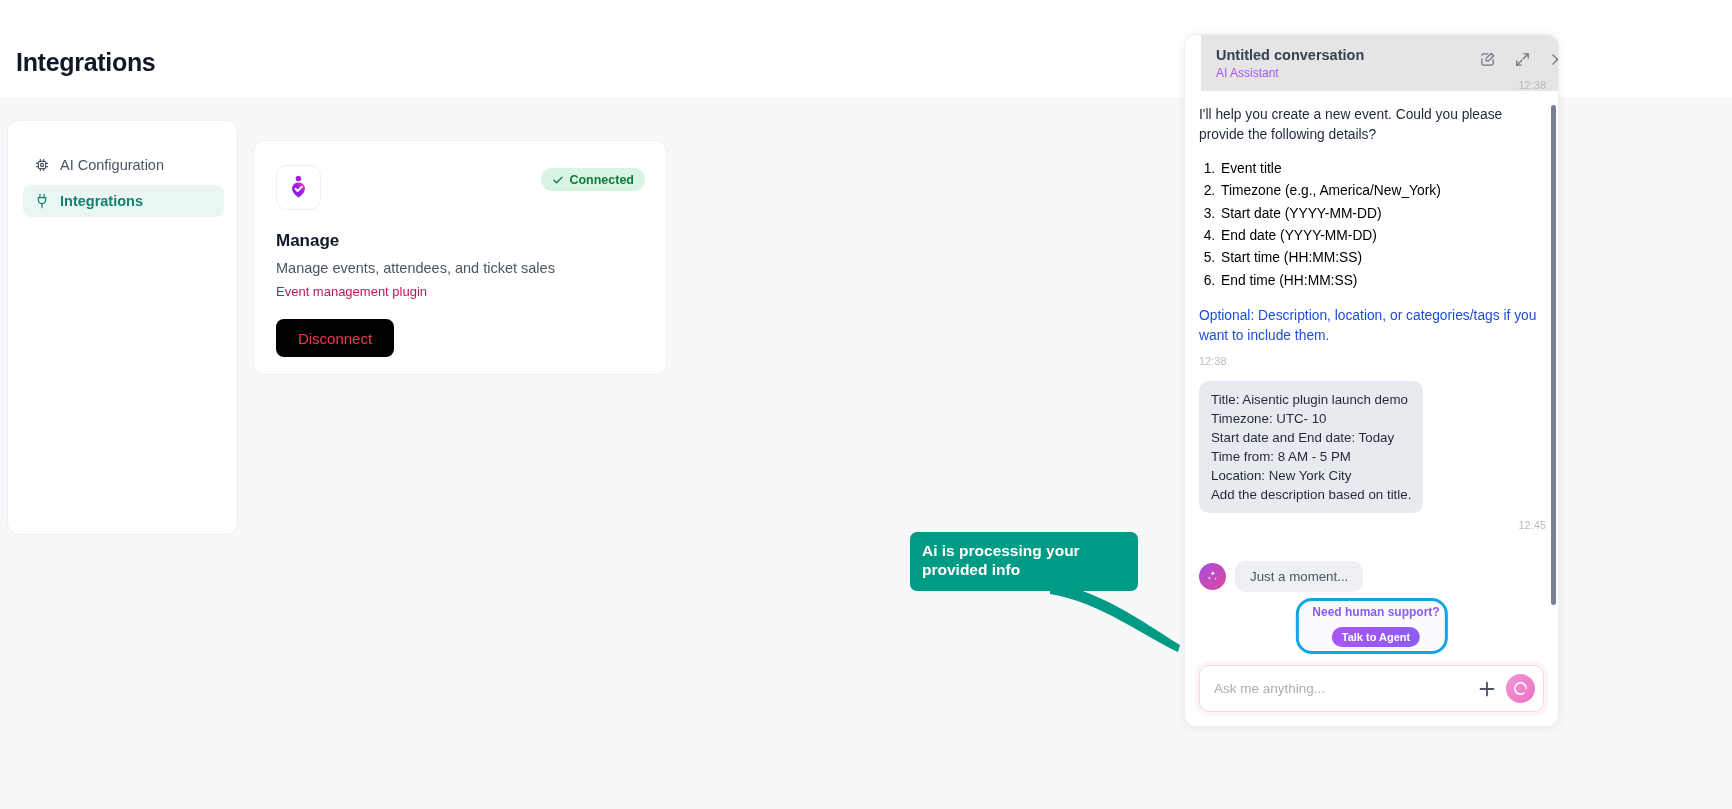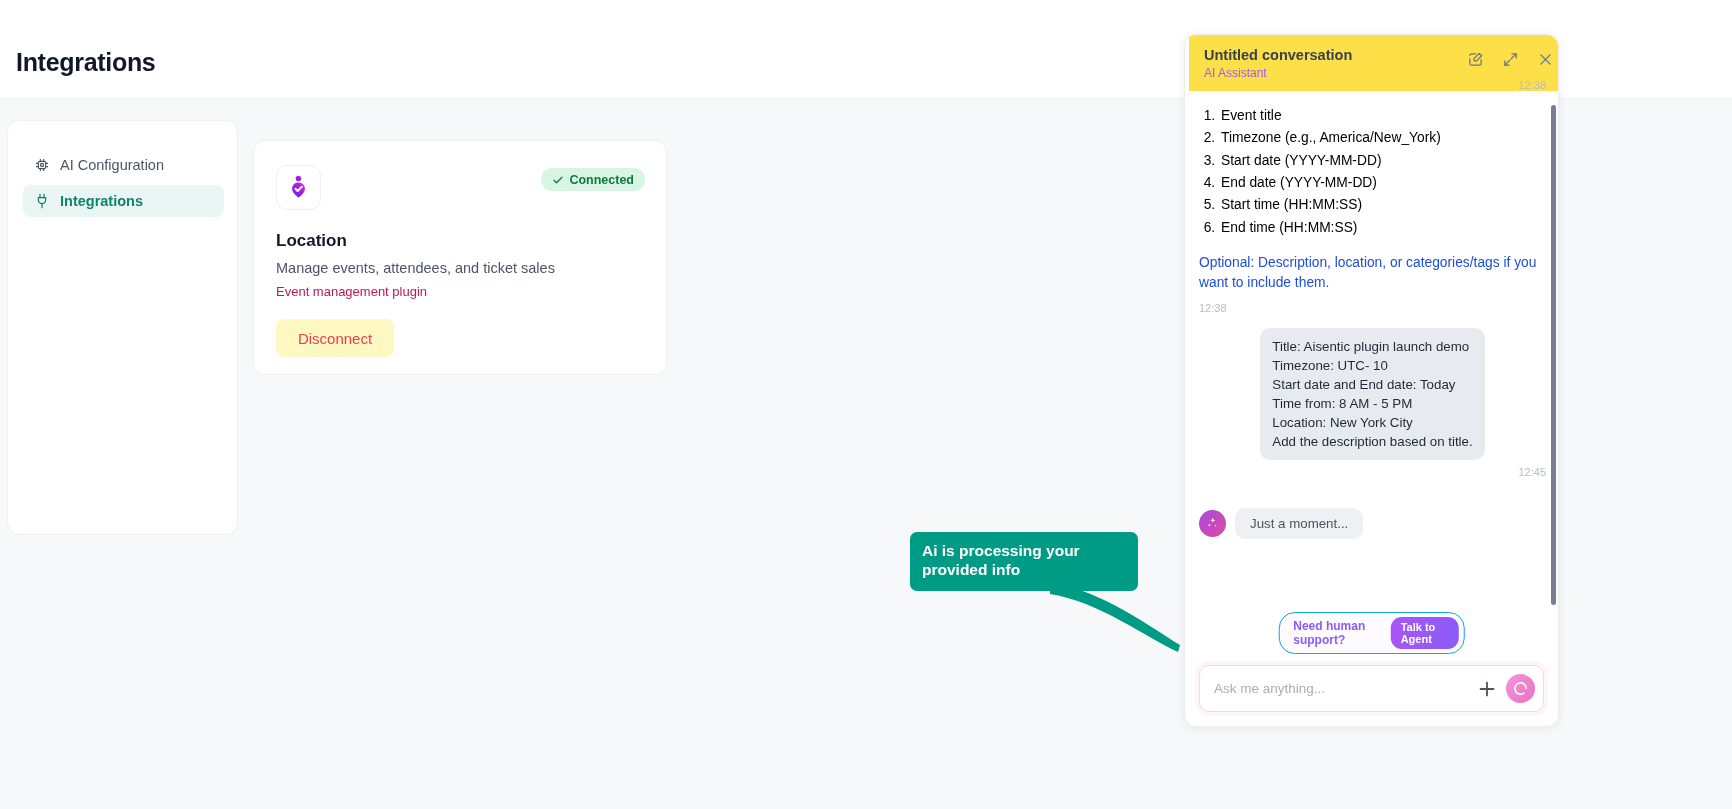--- a/index.html
+++ b/index.html
@@ -66,82 +66,82 @@
   .int-desc {
     position: absolute; left: 22px; top: 119px;
     font-size: 14.5px; color: #4b5563;
   }
   .int-sub {
     position: absolute; left: 22px; top: 143px;
     font-size: 13px; color: #be185d; text-align: center;
   }
   .disconnect {
     position: absolute; left: 22px; top: 178px; width: 118px; height: 38px;
-    background: #fef9c3; color: #ef3b4f; border: none; border-radius: 8px;
+    background: #000000; color: #ef3b4f; border: none; border-radius: 8px;
     font-size: 15px; font-family: inherit; cursor: pointer;
   }
 
   
   .callout-wrap { position: absolute; left: 900px; top: 425px; width: 370px; height: 170px; }
   .callout-svg { position: absolute; left: 0; top: 0; }
   .callout-box {
     position: absolute; left: 10px; top: 10px; width: 228px; min-height: 50px;
     background: #009b84; border-radius: 7px; padding: 10px 12px 11px 12px;
     color: #ffffff; font-size: 15.5px; font-weight: bold; line-height: 1.22;
   }
 
   
   .chat {
     position: absolute; left: 1184px; top: 2px; width: 375px; height: 693px;
     background: #ffffff; border: 1px solid #eceef1; border-radius: 12px;
     box-shadow: 0 1px 10px rgba(17,24,39,0.07);
     overflow: hidden;
   }
-  .chat-head { position: absolute; left: 4px; top: 0; width: 375px; height: 56px; background:#fde047; }
+  .chat-head { position: absolute; left: 16px; top: 0; width: 375px; height: 56px; background:#e5e5e5; }
   .chat-title { position: absolute; left: 15px; top: 12px; font-size: 14.5px; font-weight: bold; color: #374151; }
   .chat-sub   { position: absolute; left: 15px; top: 31px; font-size: 12px; color: #a855f7; }
   .head-btns { position: absolute; right: 10px; top: 16px; display: flex; gap: 18px; align-items: center; }
   .head-btn { width: 17px; height: 17px; cursor: pointer; color: #6b7280; }
   .head-btn svg { width: 17px; height: 17px; display: block; }
 
   .msgs {
     position: absolute; left: 0; top: 44px; width: 375px; height: 565px;
     padding: 0 14px; overflow: hidden;
   }
   .ts { font-size: 11px; color: #b6bcc4; }
   .ts.right { text-align: right; }
   .ts.left  { text-align: left; }
 
   .bot-text { font-size: 13.8px; color: #1f2937; line-height: 1.48; }
   .bot-list { margin: 12px 0 0 20px; font-size: 13.8px; color: #000000; line-height: 1.62; }
   .bot-list li { padding-left: 2px; }
   .bot-para { margin-top: 14px; font-size: 13.8px; color: #1d4ed8; line-height: 1.48; }
 
-  .user-row { display: flex; justify-content: center; margin-top: 14px; }
+  .user-row { display: flex; justify-content: flex-start; margin-top: 14px; }
   .user-bub {
     background: #e7ebf0; border-radius: 10px; padding: 9px 12px;
     font-size: 13.3px; color: #1f2937; line-height: 1.43; max-width: 232px;
   }
   .pending-row { display: flex; align-items: center; gap: 9px; margin-top: 30px; }
   .avatar {
     width: 27px; height: 27px; border-radius: 50%;
     background: linear-gradient(135deg,#a84ce0 0%, #e0489f 100%);
     display: flex; align-items: center; justify-content: center; flex: none;
   }
   .avatar svg { width: 15px; height: 15px; display: block; }
   .pending-bub {
     background: #eef0f3; border-radius: 10px; padding: 8px 15px;
     font-size: 13.3px; color: #4b5563;
   }
 
   .support {
     position: absolute; left: 50%; transform: translateX(-50%); bottom: 72px;
     display: flex; align-items: center; gap: 8px;
-    border: 1px solid #0ea5e9; background: #fdfbff; border-radius: 16px;
-    padding: 4px 5px 4px 14px; cursor: pointer;
+    border: 3px solid #0ea5e9; background: #fdfbff; border-radius: 16px;
+    padding: 4px 5px 4px 14px; cursor: pointer; flex-direction: column;
   }
   .support-txt { font-size: 12px; font-weight: bold; color: #8b5cf6; }
   .support-pill {
     background: linear-gradient(90deg,#a855f7 0%, #8b5cf6 100%);
     color: #ffffff; font-size: 11px; font-weight: bold;
     border-radius: 11px; padding: 4px 10px;
   }
 
   .composer {
     position: absolute; left: 14px; right: 14px; bottom: 14px; height: 47px;
@@ -224,21 +224,21 @@
         </svg>
       </div>
 
       <div class="badge">
         <svg viewBox="0 0 24 24" fill="none" stroke="#0f7a3d" stroke-width="2.6" stroke-linecap="round" stroke-linejoin="round">
           <path d="M4 12.5l5 5L20 6.5"></path>
         </svg>
         <span>Connected</span>
       </div>
 
-      <div class="int-name">Location</div>
+      <div class="int-name">Manage</div>
       <div class="int-desc">Manage events, attendees, and ticket sales</div>
       <div class="int-sub">Event management plugin</div>
       <button class="disconnect">Disconnect</button>
     </div>
 
     <div class="callout-wrap">
       <svg class="callout-svg" width="370" height="170" viewBox="0 0 370 170">
         <path d="M150 60 C 205 70, 250 105, 280 123 L 278 130 C 245 115, 200 80, 150 72 Z" fill="#009b84"></path>
       </svg>
       <div class="callout-box">Ai is processing your provided info</div>
@@ -273,20 +273,21 @@
           </svg>
         </span>
       </div>
     </div>
 
     <div class="msgs">
 
       <div class="ts right">12:38</div>
 
       <div style="margin-top:14px;">
+        <div class="bot-text">I'll help you create a new event. Could you please provide the following details?</div>
         <ol class="bot-list">
           <li>Event title</li>
           <li>Timezone (e.g., America/New_York)</li>
           <li>Start date (YYYY-MM-DD)</li>
           <li>End date (YYYY-MM-DD)</li>
           <li>Start time (HH:MM:SS)</li>
           <li>End time (HH:MM:SS)</li>
         </ol>
         <div class="bot-para">Optional: Description, location, or categories/tags if you want to include them.</div>
         <div class="ts left" style="margin-top:8px;">12:38</div>

